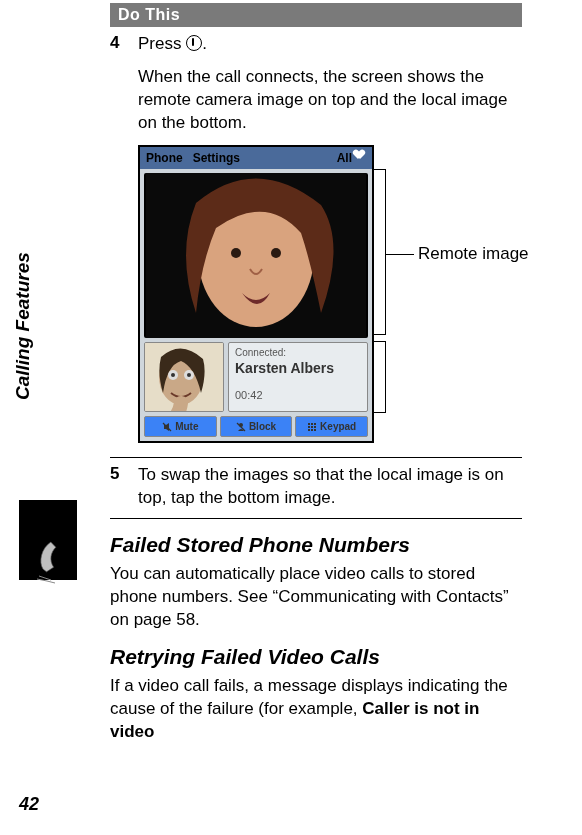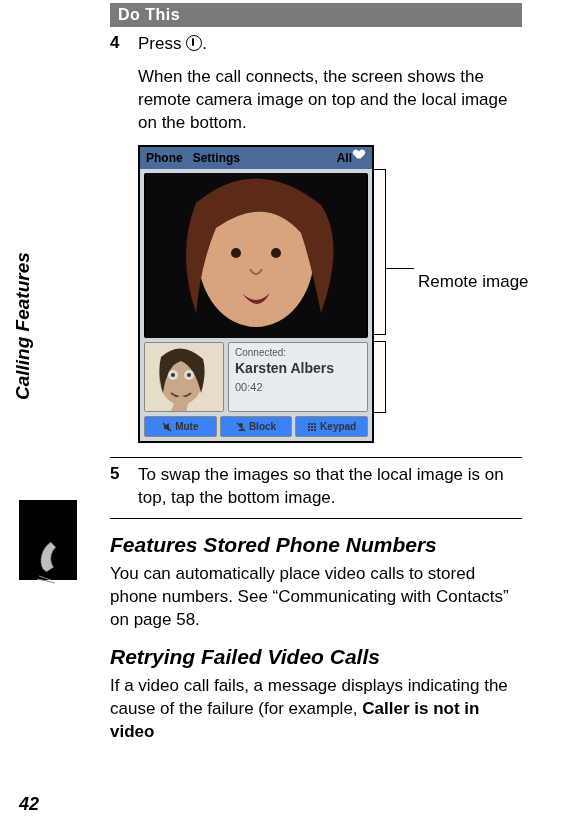--- a/index.html
+++ b/index.html
@@ -129,21 +129,21 @@
     background: #e8ecef;
     border: 1px solid #888;
     border-radius: 2px;
     flex: 1;
     padding: 3px 6px;
     font-size: 12px;
     color: #333;
   }
   .local-info .connected { font-size: 10px; color:#555; }
   .local-info .name { font-weight: bold; font-size: 14px; }
-  .local-info .time { font-size: 11px; color:#555; margin-top:2px;}
+  .local-info .time { font-size: 11px; color:#555; margin-top:10px;}
   .softkeys {
     display: flex;
     gap: 3px;
     margin: 0 4px 4px 4px;
   }
   .softkey {
     flex: 1;
     background: #3b82f6;
     border: 1px solid #888;
     border-radius: 2px;
@@ -167,21 +167,20 @@
     font-size: 17px;
     display: flex;
     align-items: center;
   }
   .callout .hline {
     border-top: 1px solid #000;
   }
   .callout .text {
     white-space: nowrap;
     padding-left: 4px;
-    margin-top: 28px;
   }
   .bracket {
     border-top: 1px solid #000;
     border-bottom: 1px solid #000;
     border-right: 1px solid #000;
     position: absolute;
   }
   .heading {
     font-weight: bold;
     font-style: italic;
@@ -343,21 +342,21 @@
     </div>
   </div>
 
   <div class="step-row">
     <div class="step-num">5</div>
     <div class="step-body">
       <p style="margin:0;">To swap the images so that the local image is on top, tap the bottom image.</p>
     </div>
   </div>
 
-  <div class="heading">Features Stored Phone Numbers</div>
+  <div class="heading">Failed Stored Phone Numbers</div>
   <p class="para">You can automatically place video calls to stored phone numbers. See “Communicating with Contacts” on page 58.</p>
 
   <div class="heading">Retrying Failed Video Calls</div>
   <p class="para">
     <span>If a video call fails, a message displays indicating the cause of the failure (for example, </span><span class="bold">Caller is not in video</span>
   </p>
 
 </div>
 
 <div class="page-num">42</div>

